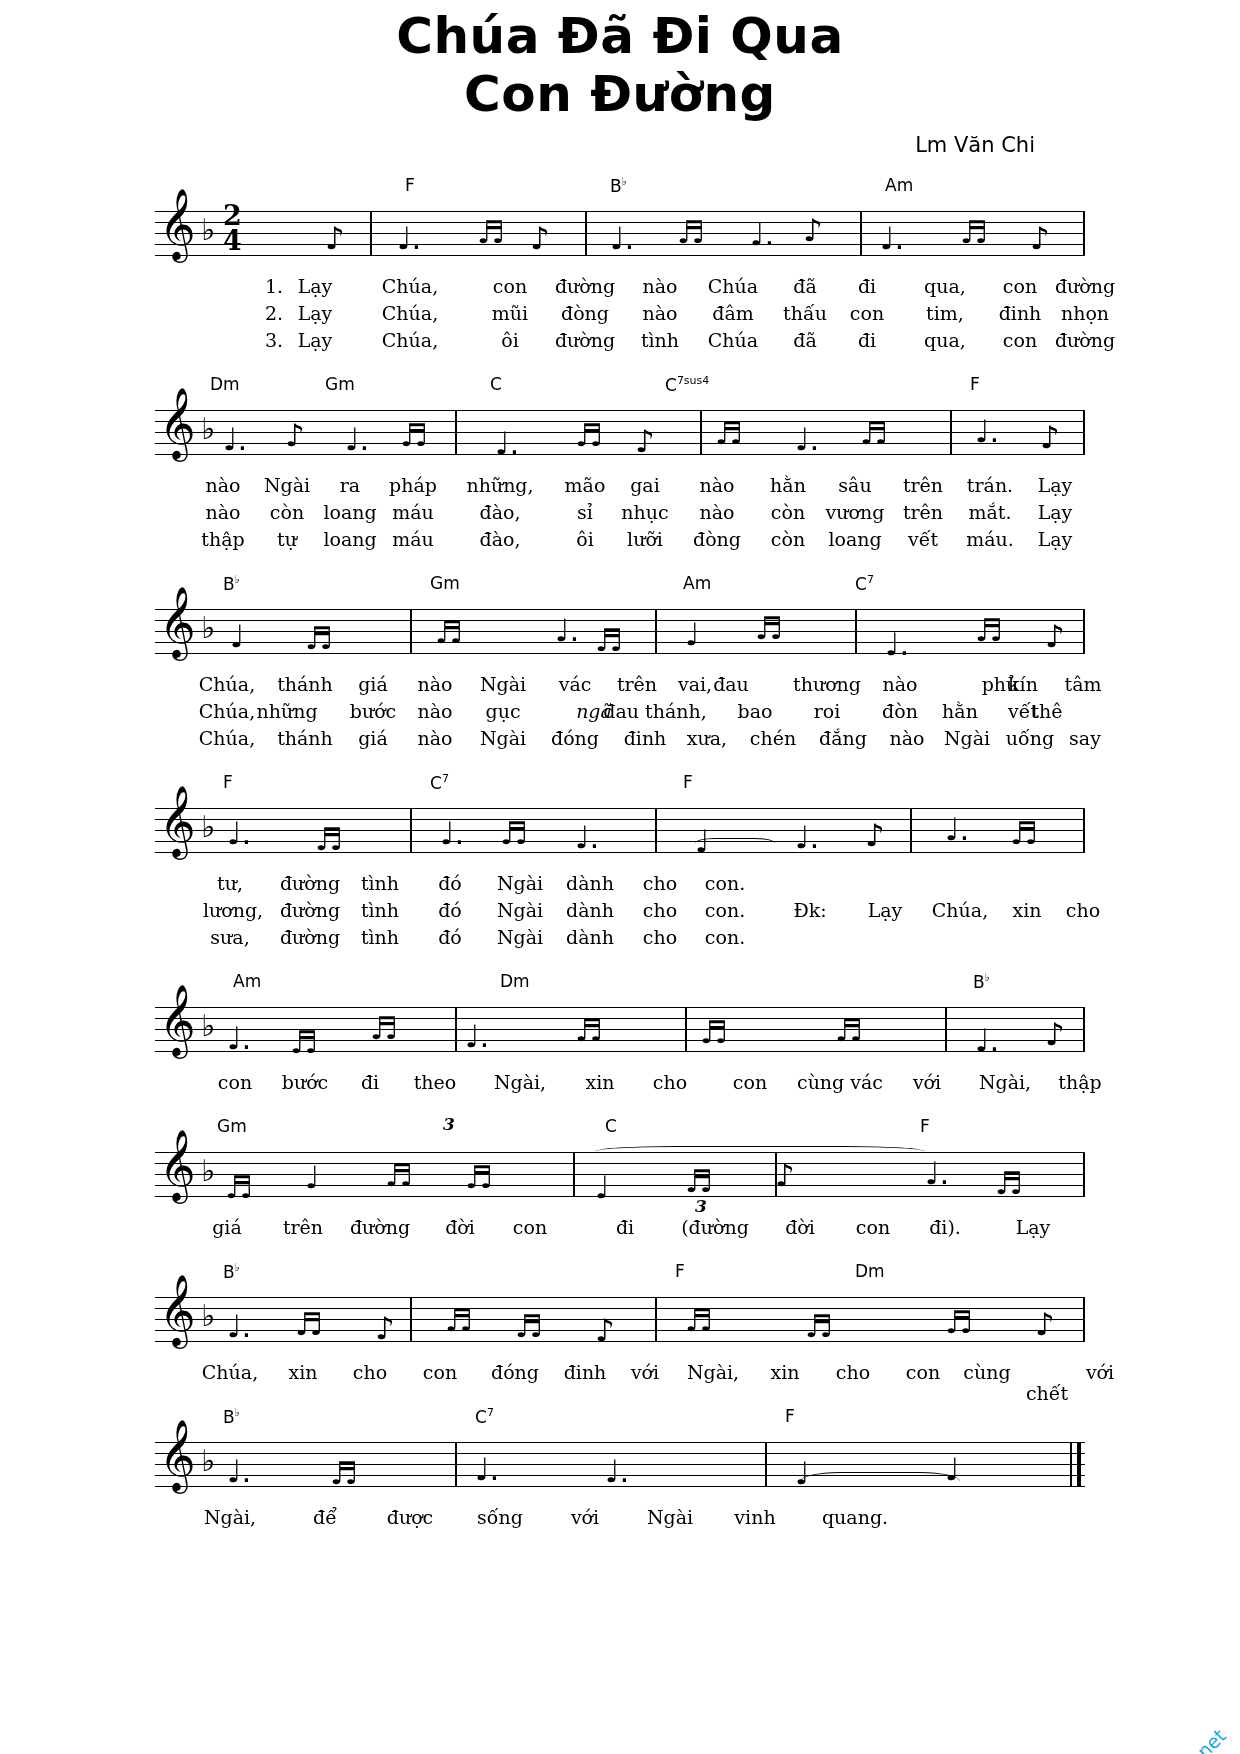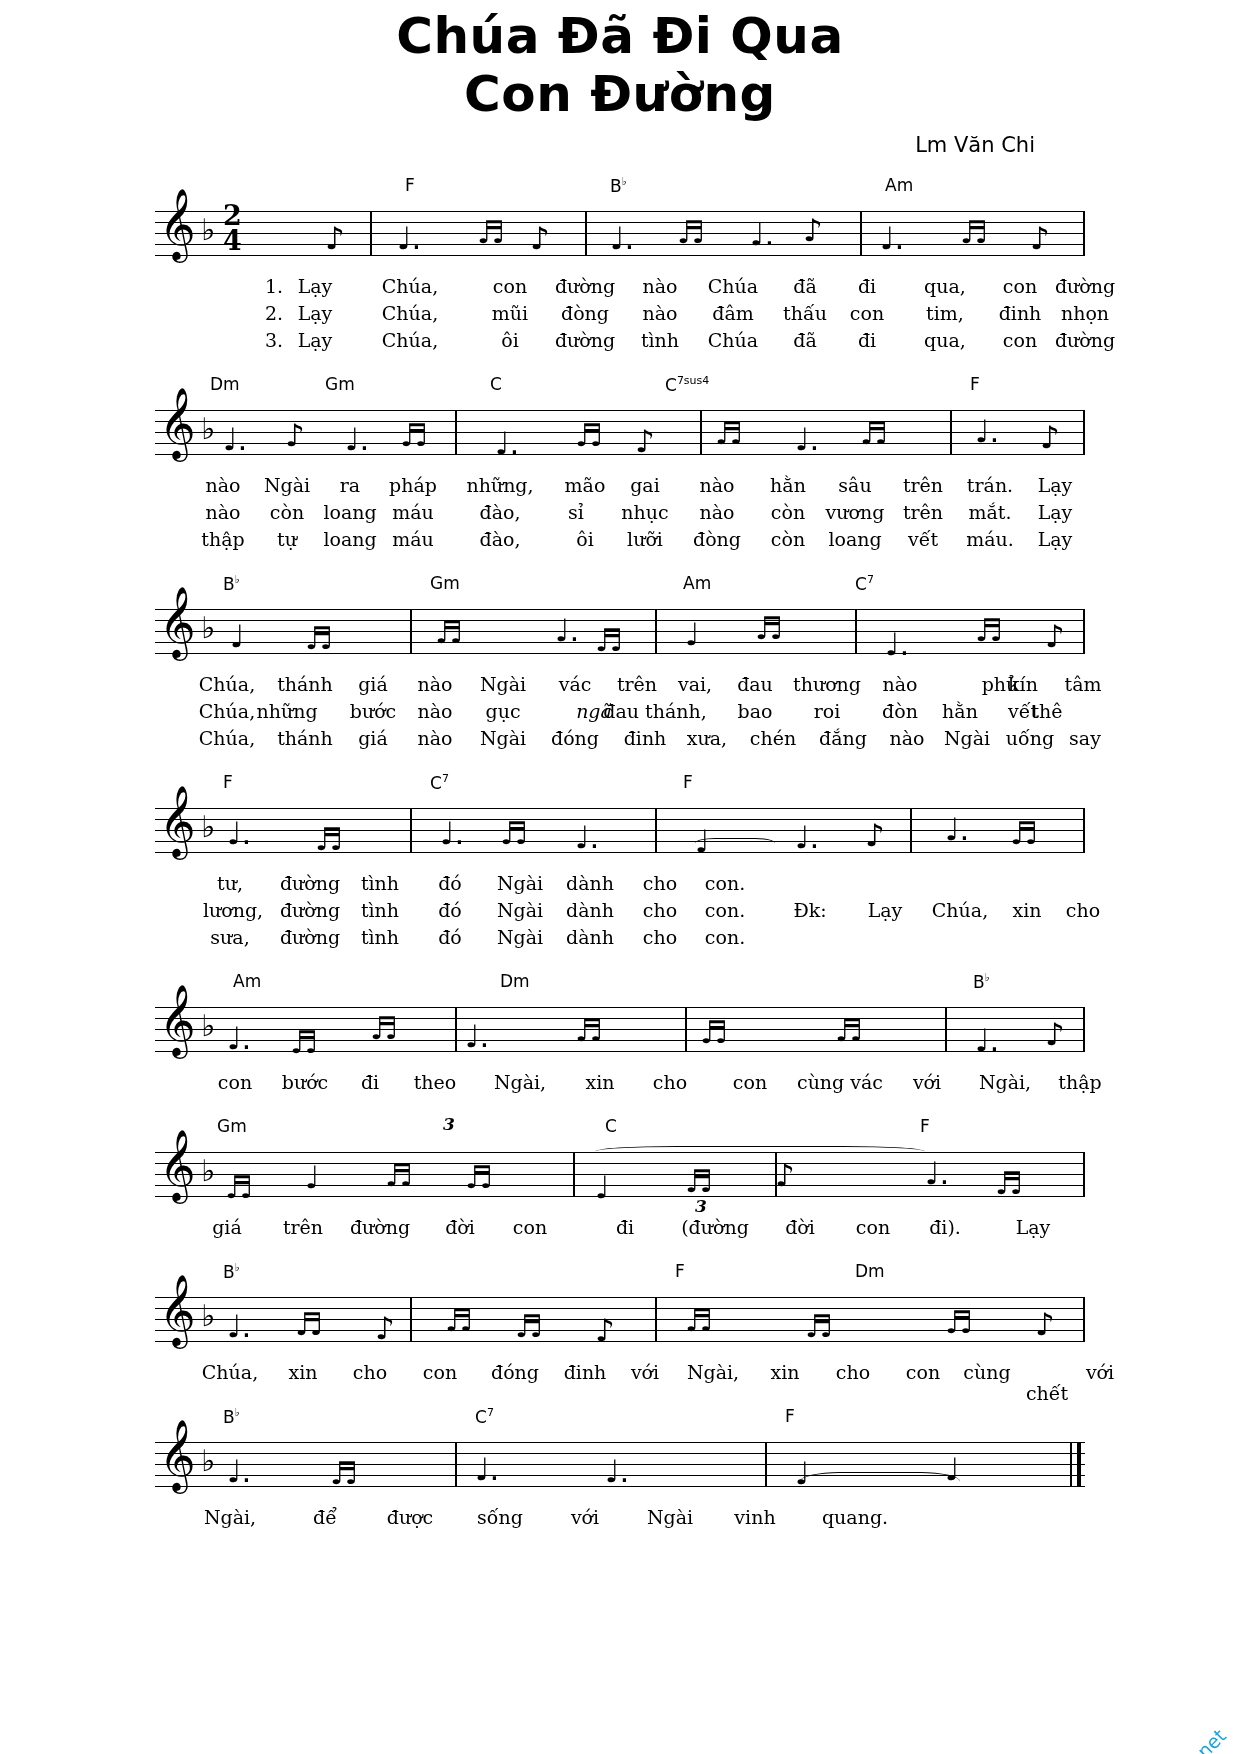--- a/index.html
+++ b/index.html
@@ -323,21 +323,21 @@
         <span class="syl" style="left:768px;">trên</span>
         <span class="syl" style="left:835px;">trán.</span>
         <span class="syl" style="left:900px;">Lạy</span>
       </div>
       <div class="lyric-row">
         <span class="syl" style="left:68px;">nào</span>
         <span class="syl" style="left:132px;">còn</span>
         <span class="syl" style="left:195px;">loang</span>
         <span class="syl" style="left:258px;">máu</span>
         <span class="syl" style="left:345px;">đào,</span>
-        <span class="syl" style="left:421px;">sỉ</span>
+        <span class="syl" style="left:430px;">sỉ</span>
         <span class="syl" style="left:490px;">nhục</span>
         <span class="syl" style="left:562px;">nào</span>
         <span class="syl" style="left:633px;">còn</span>
         <span class="syl" style="left:700px;">vương</span>
         <span class="syl" style="left:768px;">trên</span>
         <span class="syl" style="left:835px;">mắt.</span>
         <span class="syl" style="left:900px;">Lạy</span>
       </div>
       <div class="lyric-row">
         <span class="syl" style="left:68px;">thập</span>
@@ -392,21 +392,21 @@
     <div class="lyrics">
       <div class="lyric-row">
         <span class="syl" style="left:72px;">Chúa,</span>
         <span class="syl" style="left:150px;">thánh</span>
         <span class="syl" style="left:218px;">giá</span>
         <span class="syl" style="left:280px;">nào</span>
         <span class="syl" style="left:348px;">Ngài</span>
         <span class="syl" style="left:420px;">vác</span>
         <span class="syl" style="left:482px;">trên</span>
         <span class="syl" style="left:540px;">vai,</span>
-        <span class="syl" style="left:600px;">đau</span>
+        <span class="syl" style="left:576px;">đau</span>
         <span class="syl" style="left:672px;">thương</span>
         <span class="syl" style="left:745px;">nào</span>
         <span class="syl" style="left:805px;margin-left:40px;">phủ</span>
         <span class="syl" style="left:868px;">kín</span>
         <span class="syl" style="left:928px;">tâm</span>
       </div>
       <div class="lyric-row">
         <span class="syl" style="left:72px;">Chúa,</span>
         <span class="syl" style="left:132px;">những</span>
         <span class="syl" style="left:218px;">bước</span>

